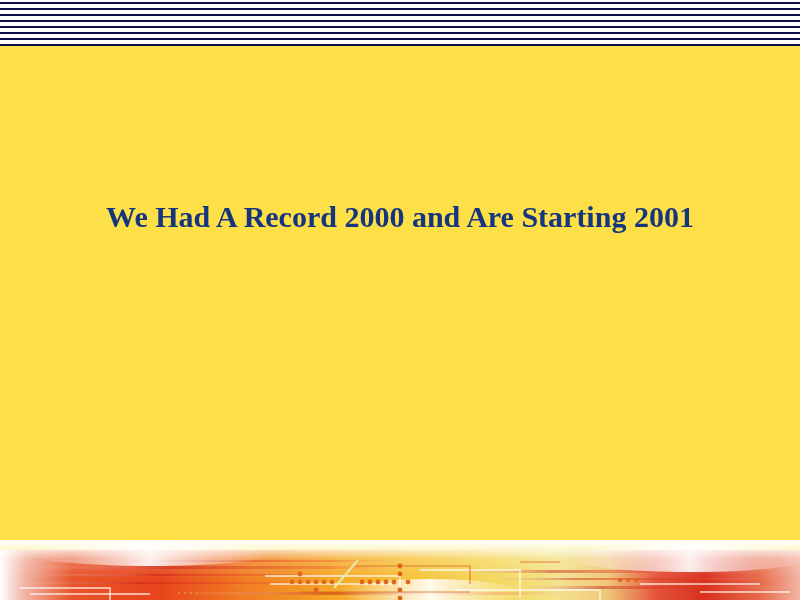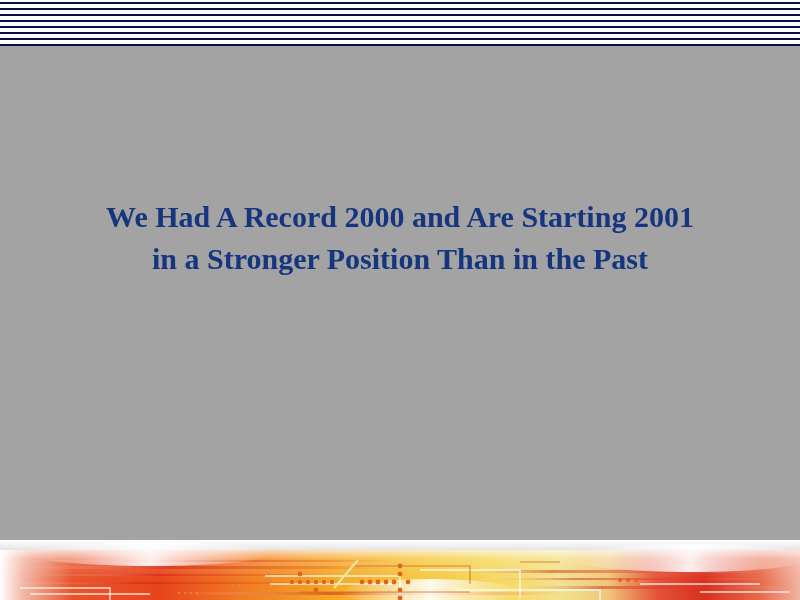--- a/index.html
+++ b/index.html
@@ -13,21 +13,21 @@
     height: 600px;
     overflow: hidden;
     font-family: "Liberation Serif", serif;
     position: relative;
   }
 
   #slide {
     position: relative;
     width: 800px;
     height: 600px;
-    background: #a3a3a3;
+    background: #fde047;
     overflow: hidden;
   }
 
   
   #top-stripes {
     position: absolute;
     left: 0;
     top: 0;
     width: 800px;
     height: 46px;
@@ -107,21 +107,20 @@
 <body>
 
 <div id="slide">
 
   <div id="top-stripes">
     <div id="top-stripes-cap"></div>
   </div>
 
   <div id="title-block">
     <span class="title-line">We Had A Record 2000 and Are Starting 2001</span>
-    <span class="title-line">in a Stronger Position Than in the Past</span>
   </div>
 
   <div id="bottom-band">
     <svg width="800" height="60" viewBox="0 0 800 60" xmlns="http://www.w3.org/2000/svg">
       <defs>
         <linearGradient id="bandGrad" x1="0" y1="0" x2="1" y2="0">
           <stop offset="0.00" stop-color="#ffffff"></stop>
           <stop offset="0.03" stop-color="#f2b5a4"></stop>
           <stop offset="0.09" stop-color="#e8542a"></stop>
           <stop offset="0.20" stop-color="#e8441c"></stop>

